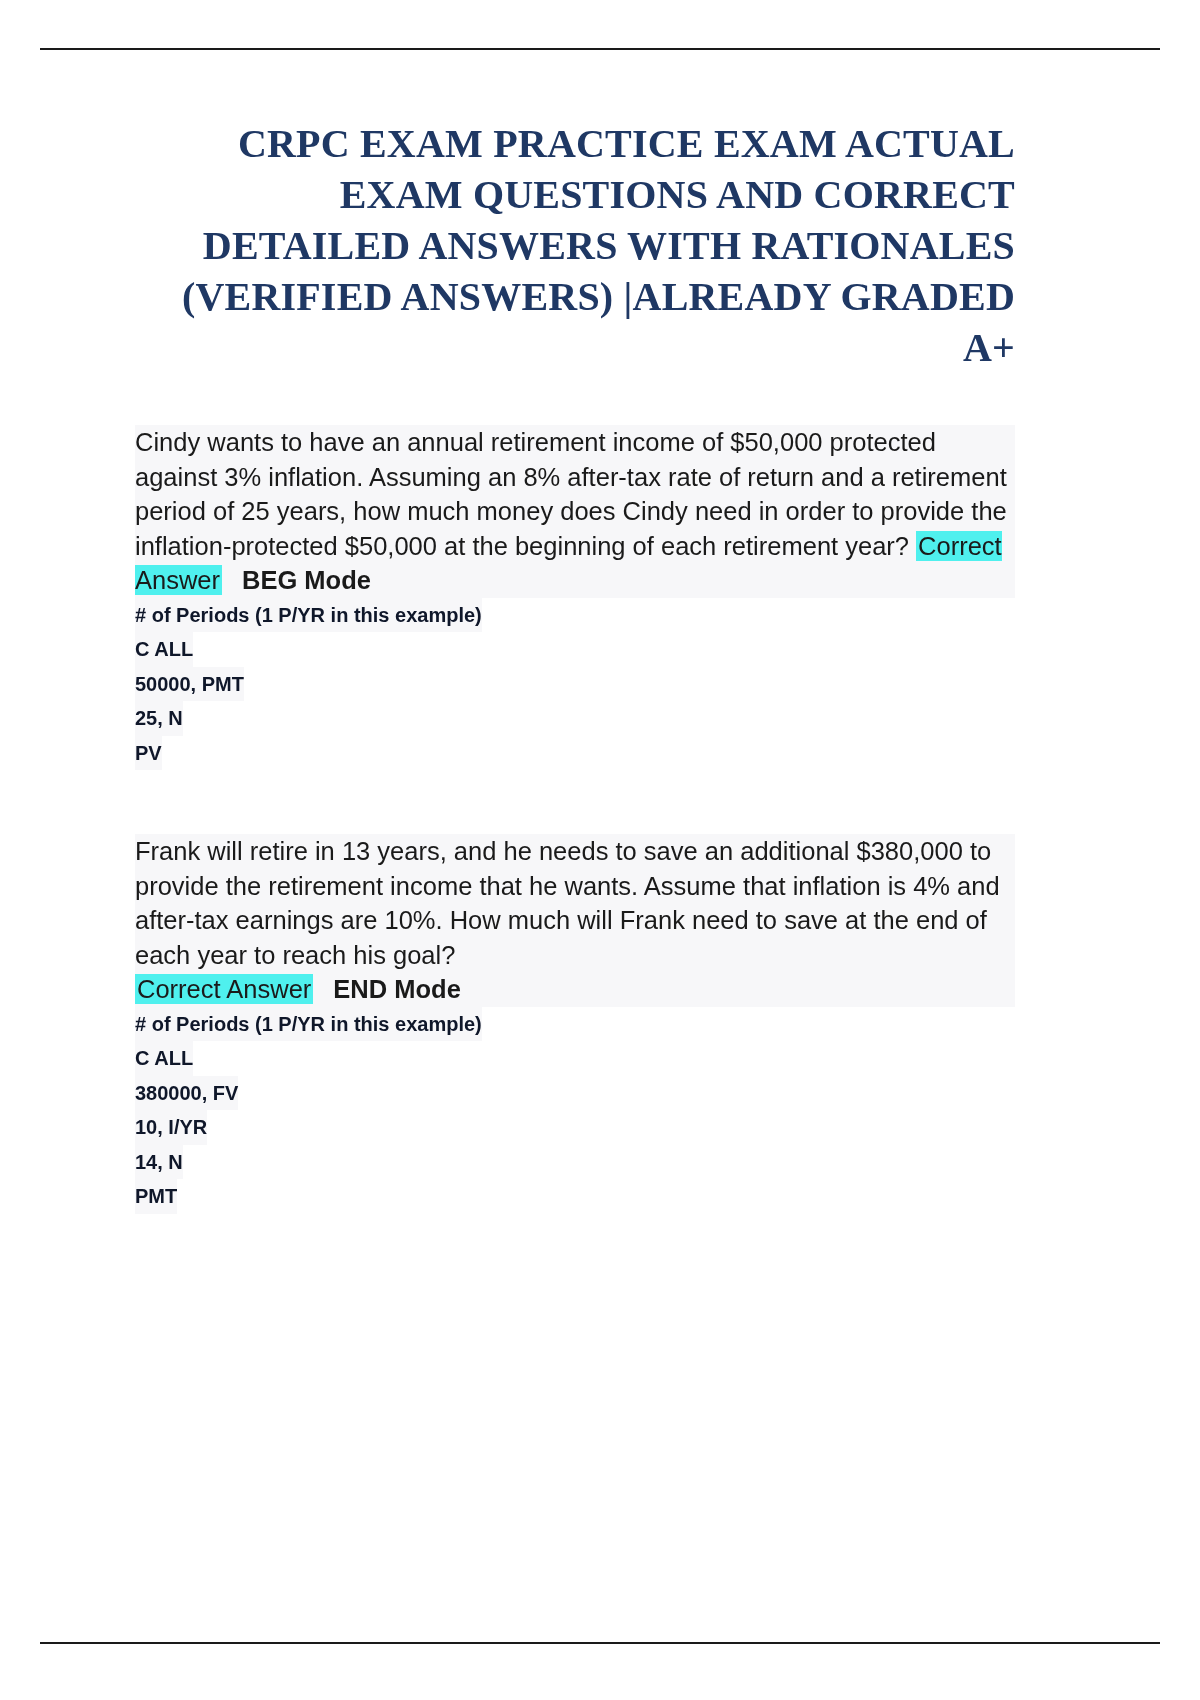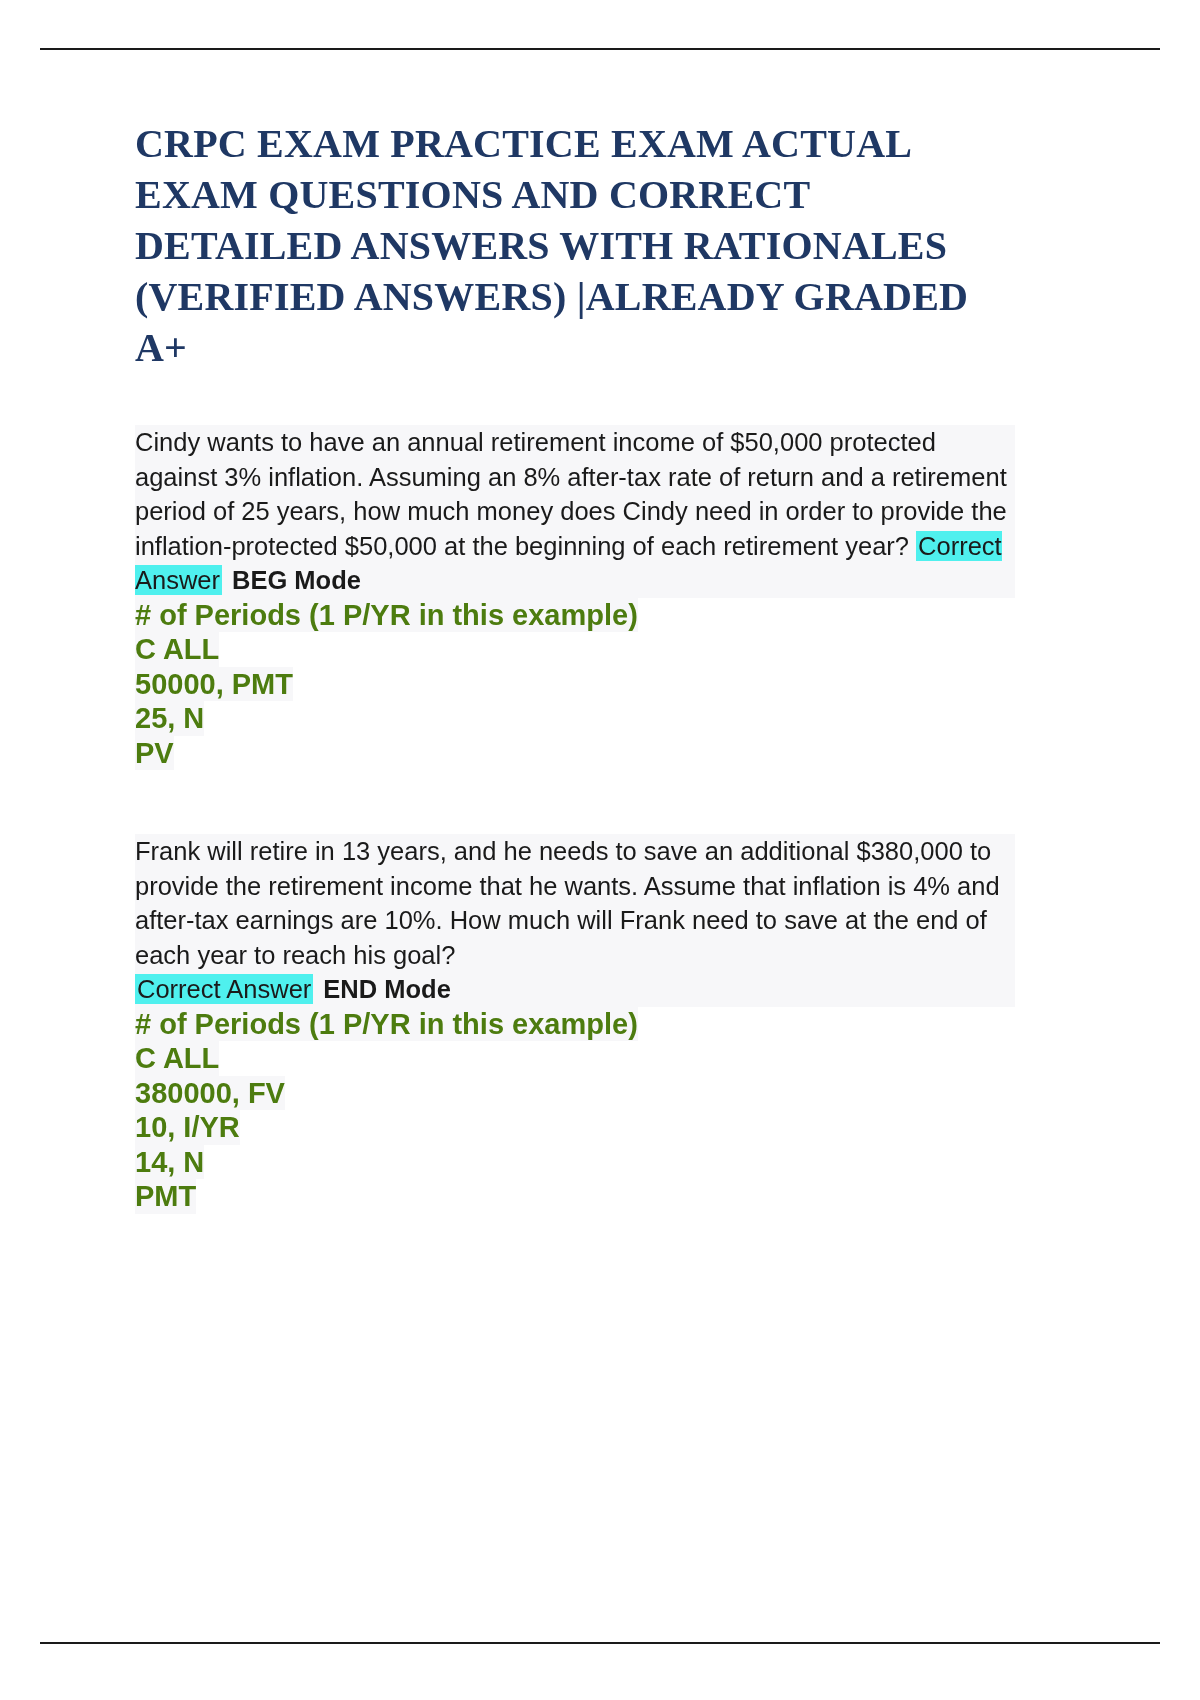--- a/index.html
+++ b/index.html
@@ -40,21 +40,21 @@
     left: 135px;
     top: 118px;
     width: 880px;
   }
   h1.doc-title {
     font-family: "Liberation Serif", serif;
     font-size: 40px;
     line-height: 51px;
     font-weight: bold;
     color: #1f3864;
-    text-align: left;
+    text-align: right;
     margin: 0;
     letter-spacing: 0.2px;
   }
   .body-block {
     margin-top: 52px;
   }
   .qa-block {
     margin-bottom: 34px;
   }
   .question {
@@ -69,32 +69,32 @@
     background: #4ff0ee;
     padding: 1px 2px;
     color: #1a1a1a;
   }
   .answer-lines {
     margin: 0;
     padding: 0;
     list-style: none;
   }
   .answer-lines li {
-    font-size: 29px;
+    font-size: 20px;
     line-height: 34.5px;
     font-weight: bold;
-    color: #4d7c0f;
+    color: #0f172a;
     background: #f7f7f9;
     display: block;
     width: max-content;
     max-width: 880px;
   }
   .mode-label {
     font-weight: bold;
-    margin-left: 10px;
+    margin-left: 20px;
   }
   .spacer {
     height: 30px;
   }
 </style>
 </head>
 <body>
 
 <div class="page">
 

